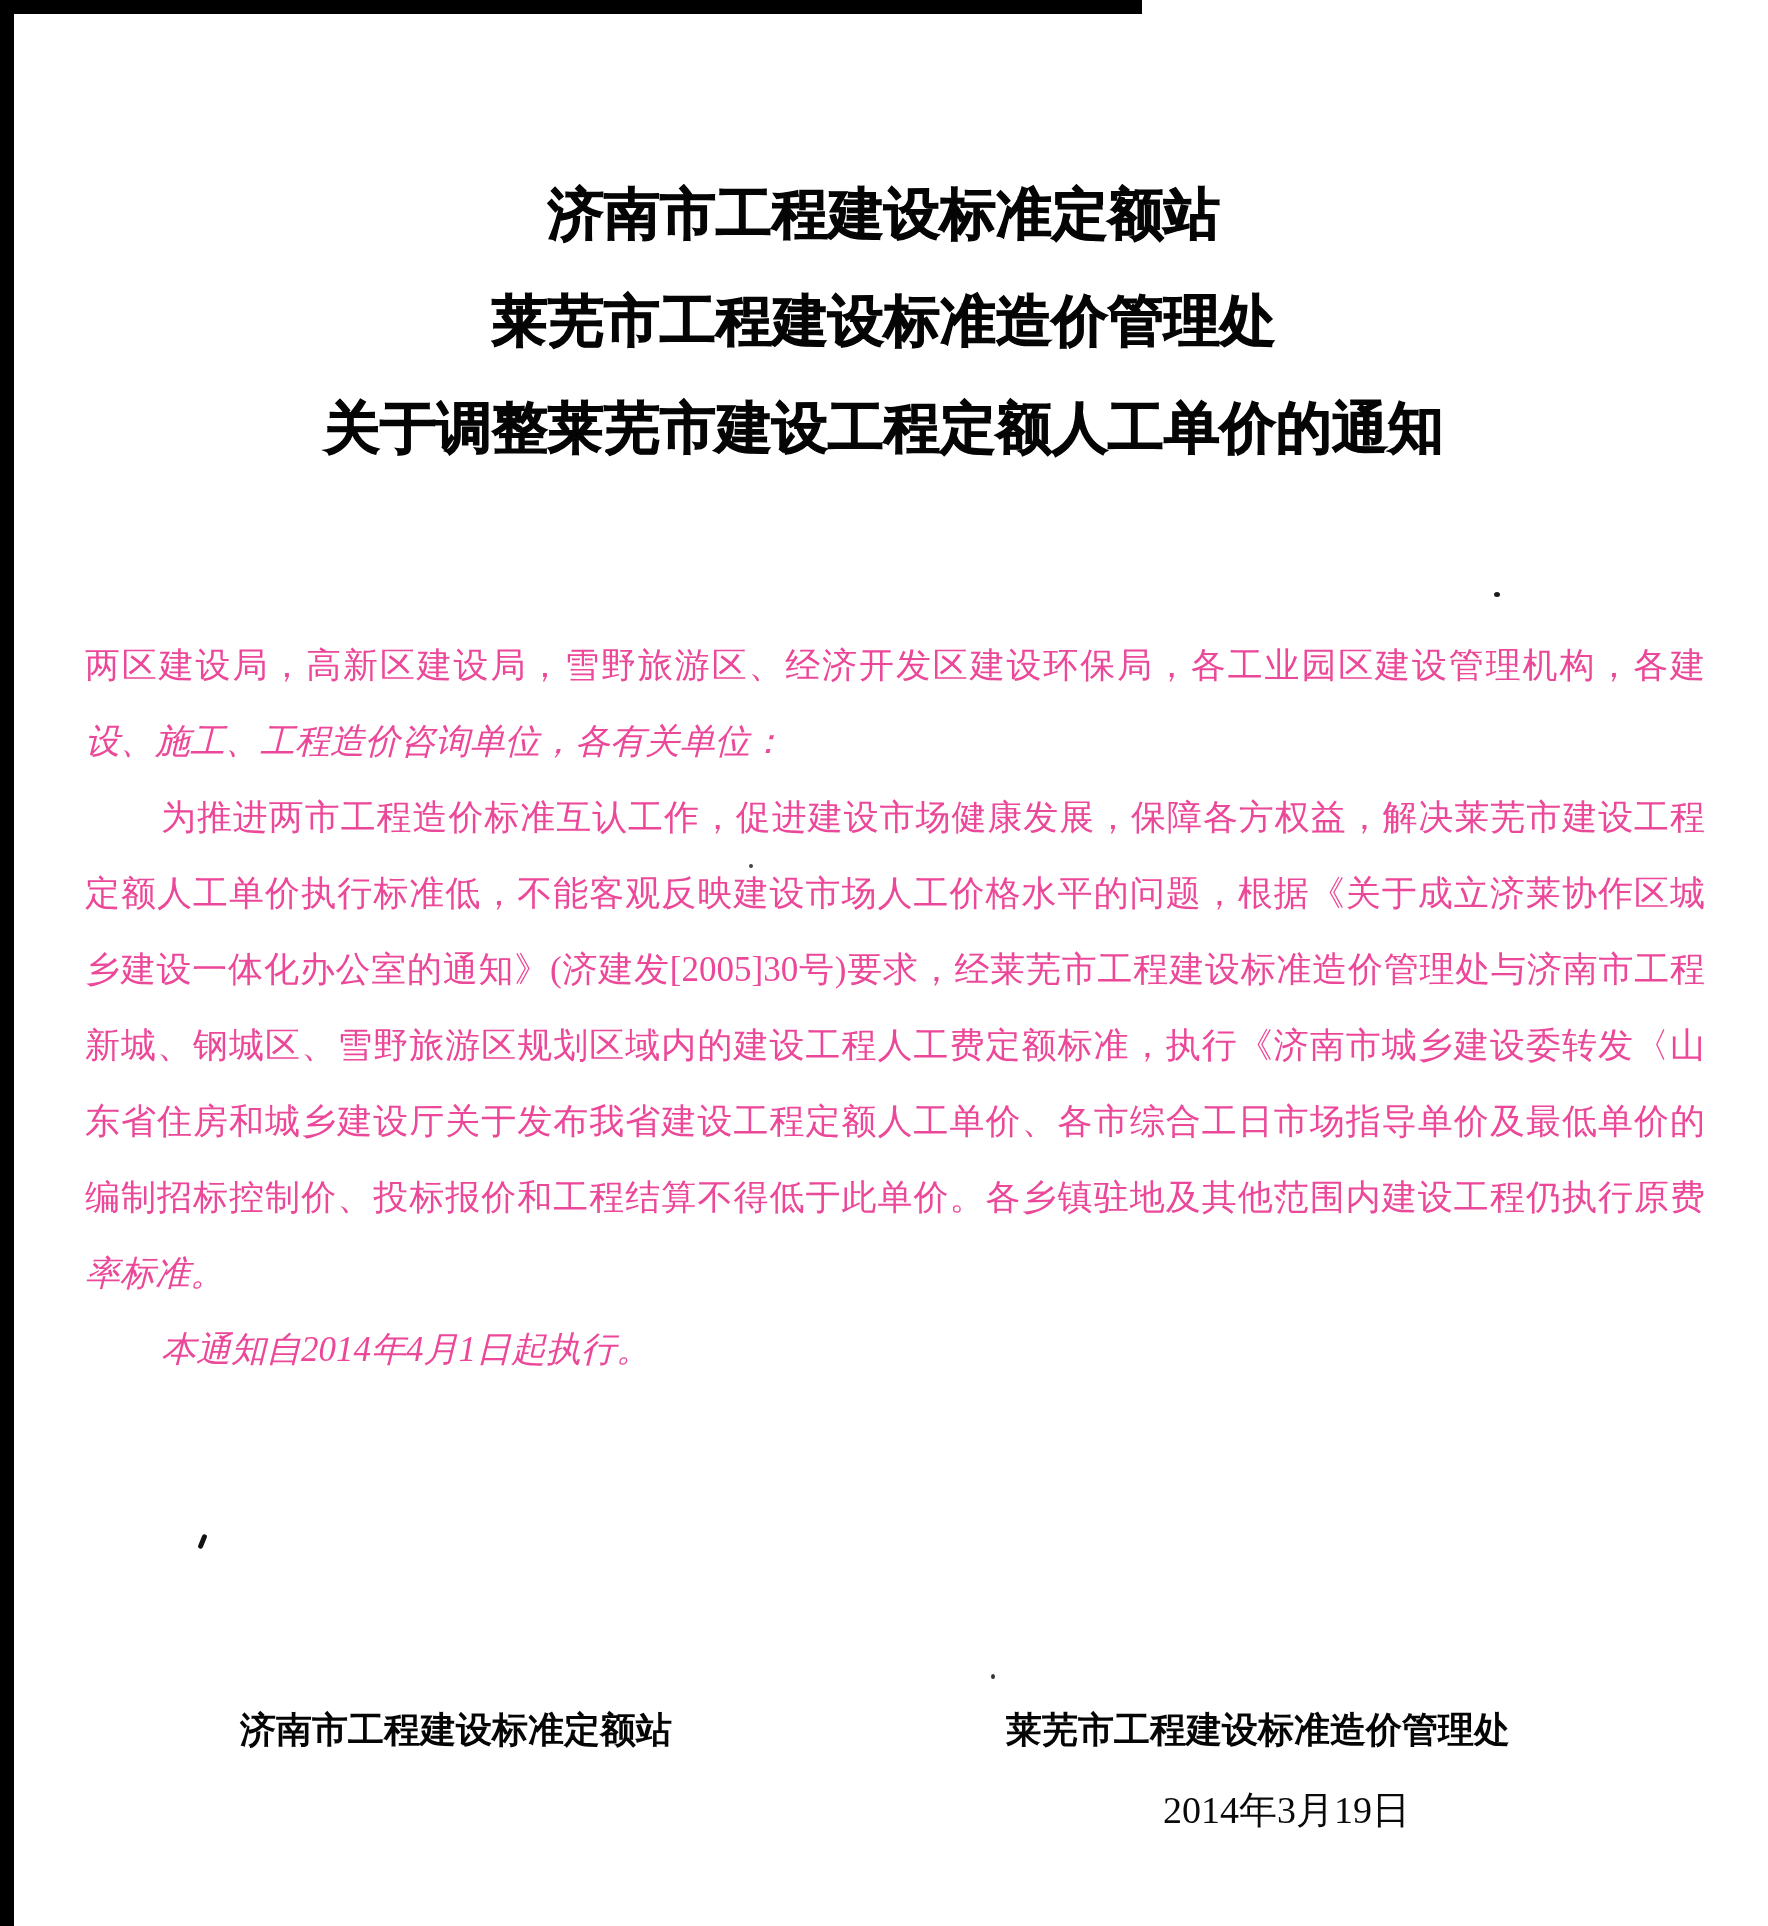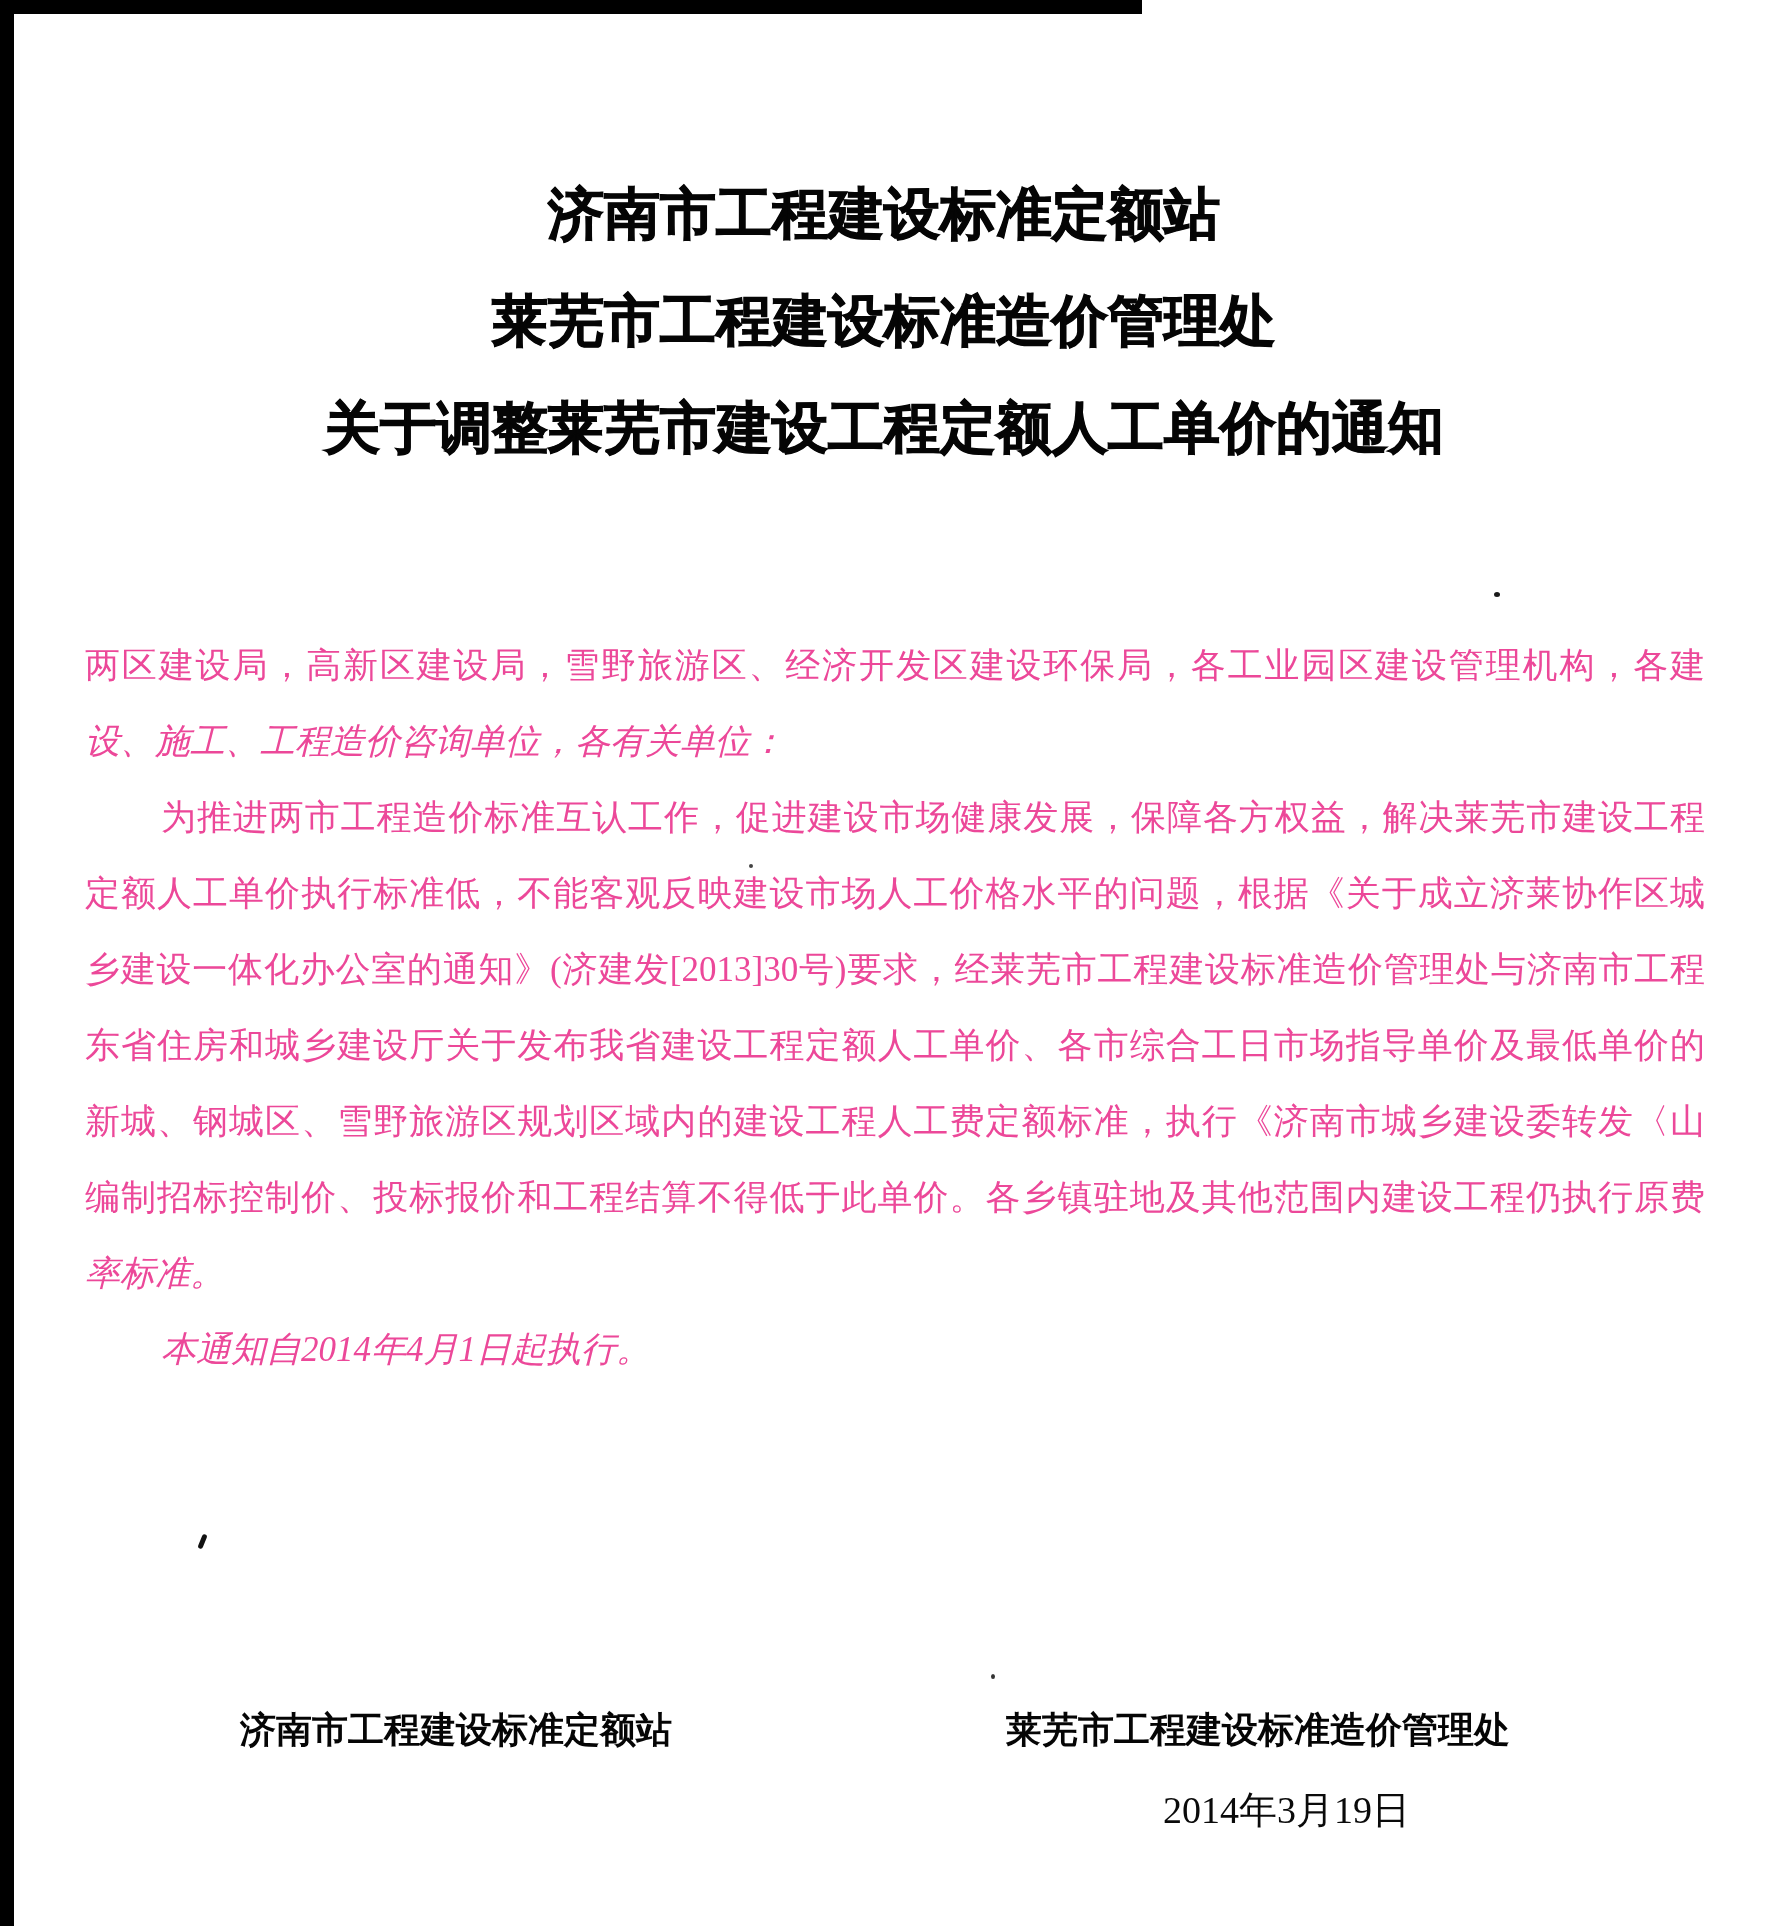--- a/index.html
+++ b/index.html
@@ -92,23 +92,23 @@
     <div class="title-line">济南市工程建设标准定额站</div>
     <div class="title-line">莱芜市工程建设标准造价管理处</div>
     <div class="title-line">关于调整莱芜市建设工程定额人工单价的通知</div>
   </div>
 
   <div class="notice-body">
     <div class="body-line">两区建设局，高新区建设局，雪野旅游区、经济开发区建设环保局，各工业园区建设管理机构，各建</div>
     <div class="body-line short">设、施工、工程造价咨询单位，各有关单位：</div>
     <div class="body-line indent">为推进两市工程造价标准互认工作，促进建设市场健康发展，保障各方权益，解决莱芜市建设工程</div>
     <div class="body-line">定额人工单价执行标准低，不能客观反映建设市场人工价格水平的问题，根据《关于成立济莱协作区城</div>
-    <div class="body-line">乡建设一体化办公室的通知》(济建发[2013]30号)要求，经莱芜市工程建设标准造价管理处与济南市工程</div>
+    <div class="body-line">乡建设一体化办公室的通知》(济建发[2005]30号)要求，经莱芜市工程建设标准造价管理处与济南市工程</div>
+    <div class="body-line">新城、钢城区、雪野旅游区规划区域内的建设工程人工费定额标准，执行《济南市城乡建设委转发〈山</div>
     <div class="body-line">东省住房和城乡建设厅关于发布我省建设工程定额人工单价、各市综合工日市场指导单价及最低单价的</div>
-    <div class="body-line">新城、钢城区、雪野旅游区规划区域内的建设工程人工费定额标准，执行《济南市城乡建设委转发〈山</div>
     <div class="body-line">编制招标控制价、投标报价和工程结算不得低于此单价。各乡镇驻地及其他范围内建设工程仍执行原费</div>
     <div class="body-line short">率标准。</div>
     <div class="body-line short indent">本通知自2014年4月1日起执行。</div>
   </div>
 
   <div class="sig sig-left">济南市工程建设标准定额站</div>
   <div class="sig sig-right">莱芜市工程建设标准造价管理处</div>
   <div class="sig-date">2014年3月19日</div>
 
   <div class="speck speck-dot-1"></div>

